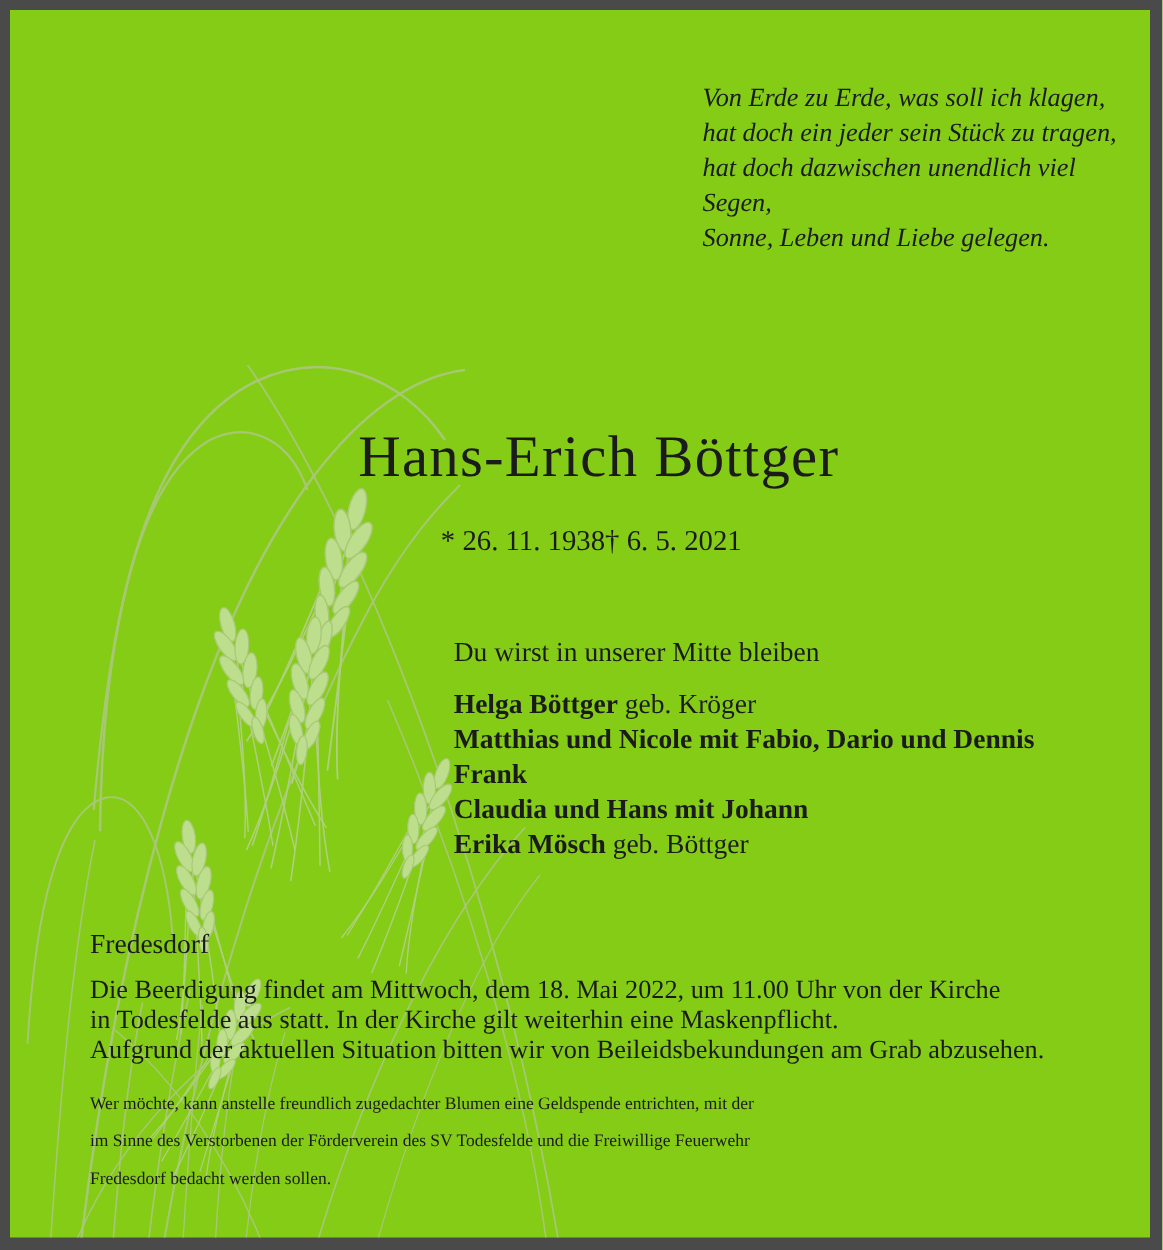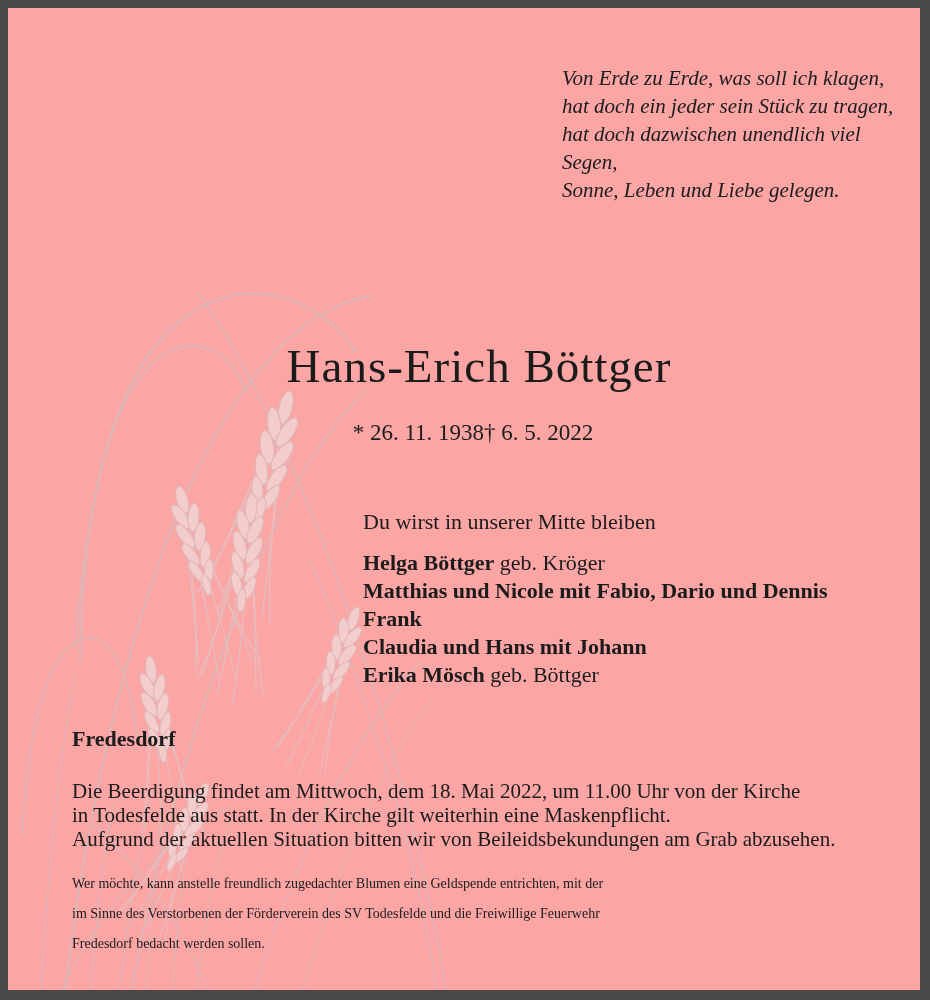--- a/index.html
+++ b/index.html
@@ -1,21 +1,21 @@
 <!DOCTYPE html>
 <html lang="de"><head>
 <meta charset="utf-8">
 <style>
   html, body { margin: 0; padding: 0; background: #ffffff; }
   .page {
     position: relative;
     width: 930px;
     height: 1000px;
     box-sizing: border-box;
-    background: #fca5a5;
+    background: #84cc16;
     border-style: solid;
     border-color: #4a4a4a;
     border-width: 8px 10px 10px 8px;
     overflow: hidden;
     font-family: "Liberation Serif", "DejaVu Serif", serif;
     color: #1b1b1b;
   }
   
   .wheat {
     position: absolute;
@@ -68,24 +68,23 @@
   }
   .mourners {
     left: 355px; top: 541px;
     width: 540px;
     font-size: 22px;
     line-height: 28px;
   }
   .mourners .bold { font-weight: bold; }
   .pre { white-space: pre-line; }
   .place {
-    left: 64px; top: 717px;
-    font-size: 22px;
-    line-height: 28px;
-    font-weight: bold;
+    left: 64px; top: 733px;
+    font-size: 22px;
+    line-height: 28px;
   }
   .funeral {
     left: 64px; top: 771px;
     width: 838px;
     font-size: 21px;
     line-height: 24px;
     white-space: pre-line;
   }
   .donation {
     left: 64px; top: 861px;
@@ -162,21 +161,21 @@
   <div class="layer verse">Von Erde zu Erde, was soll ich klagen,
 hat doch ein jeder sein Stück zu tragen,
 hat doch dazwischen unendlich viel Segen,
 Sonne, Leben und Liebe gelegen.</div>
 
 
   <div class="layer name">Hans-Erich Böttger</div>
 
   <div class="layer dates">
     <span>* 26. 11. 1938</span>
-    <span>† 6. 5. 2022</span>
+    <span>† 6. 5. 2021</span>
   </div>
 
   <div class="layer mourners">
     <div>
       <span class="bold">Helga Böttger</span><span> geb. Kröger</span>
     </div>
     <div>
       <span class="bold pre">Matthias und Nicole mit Fabio, Dario und Dennis
 Frank</span><span></span>
     </div>

